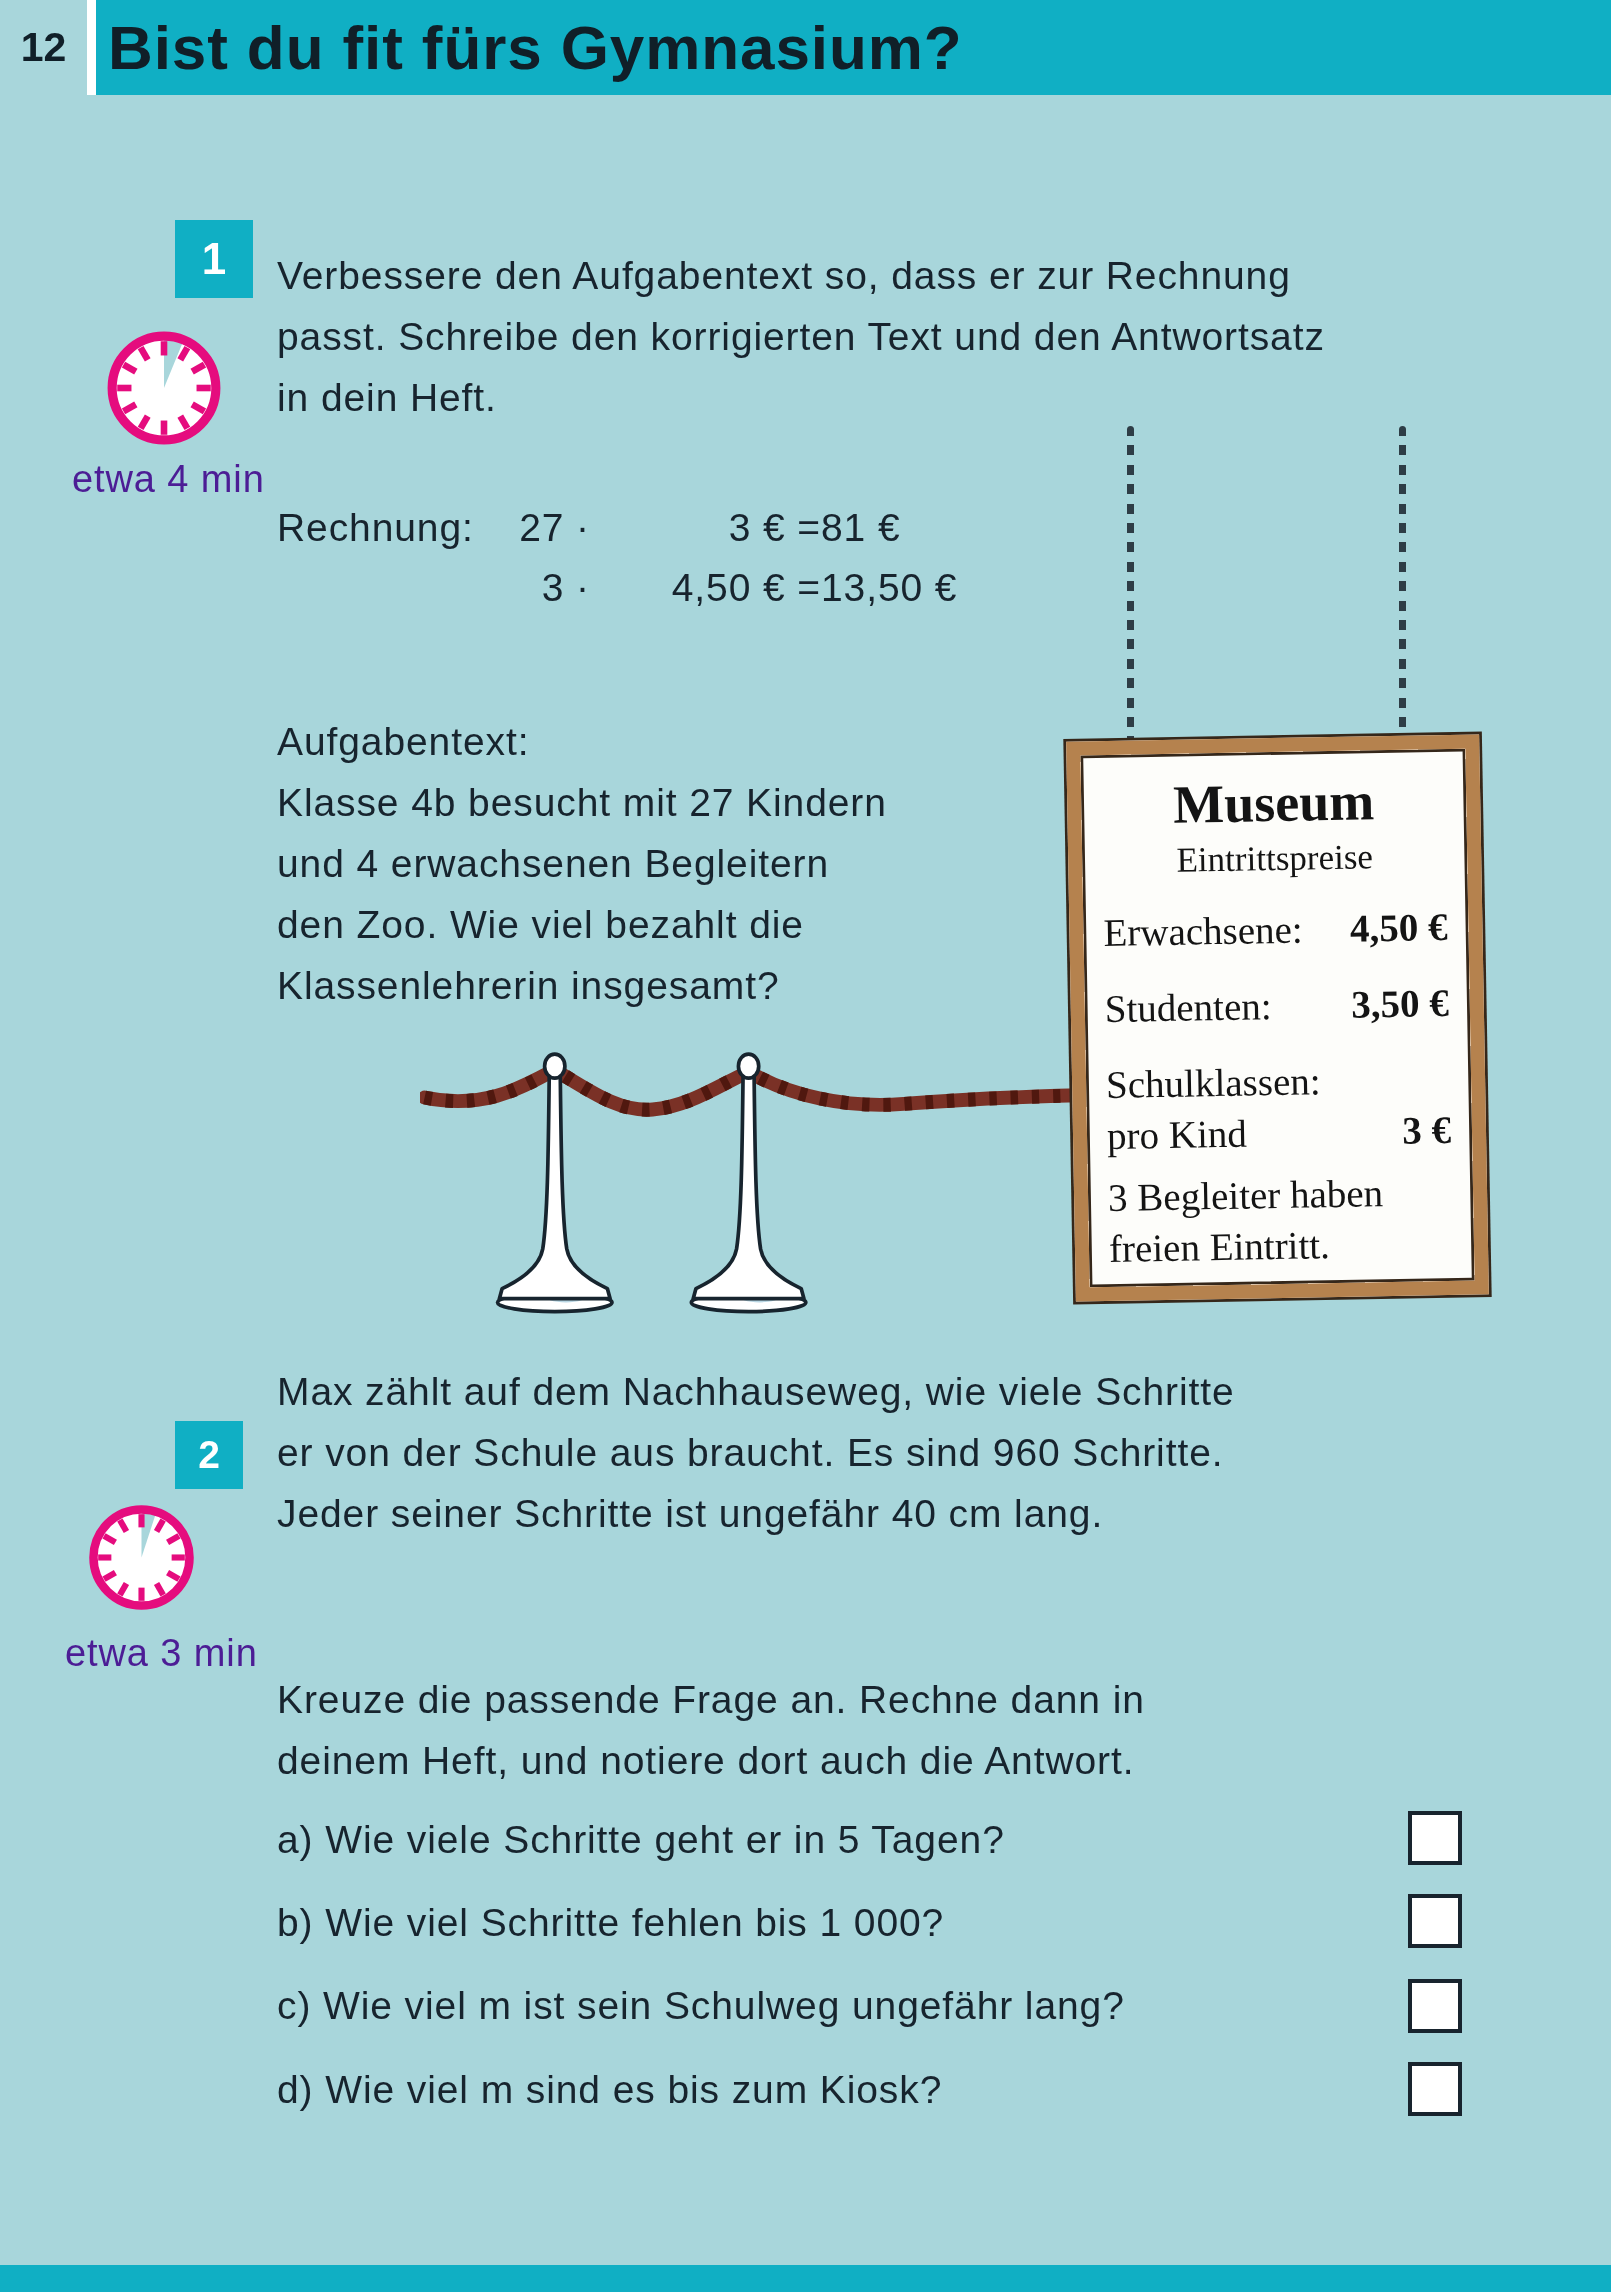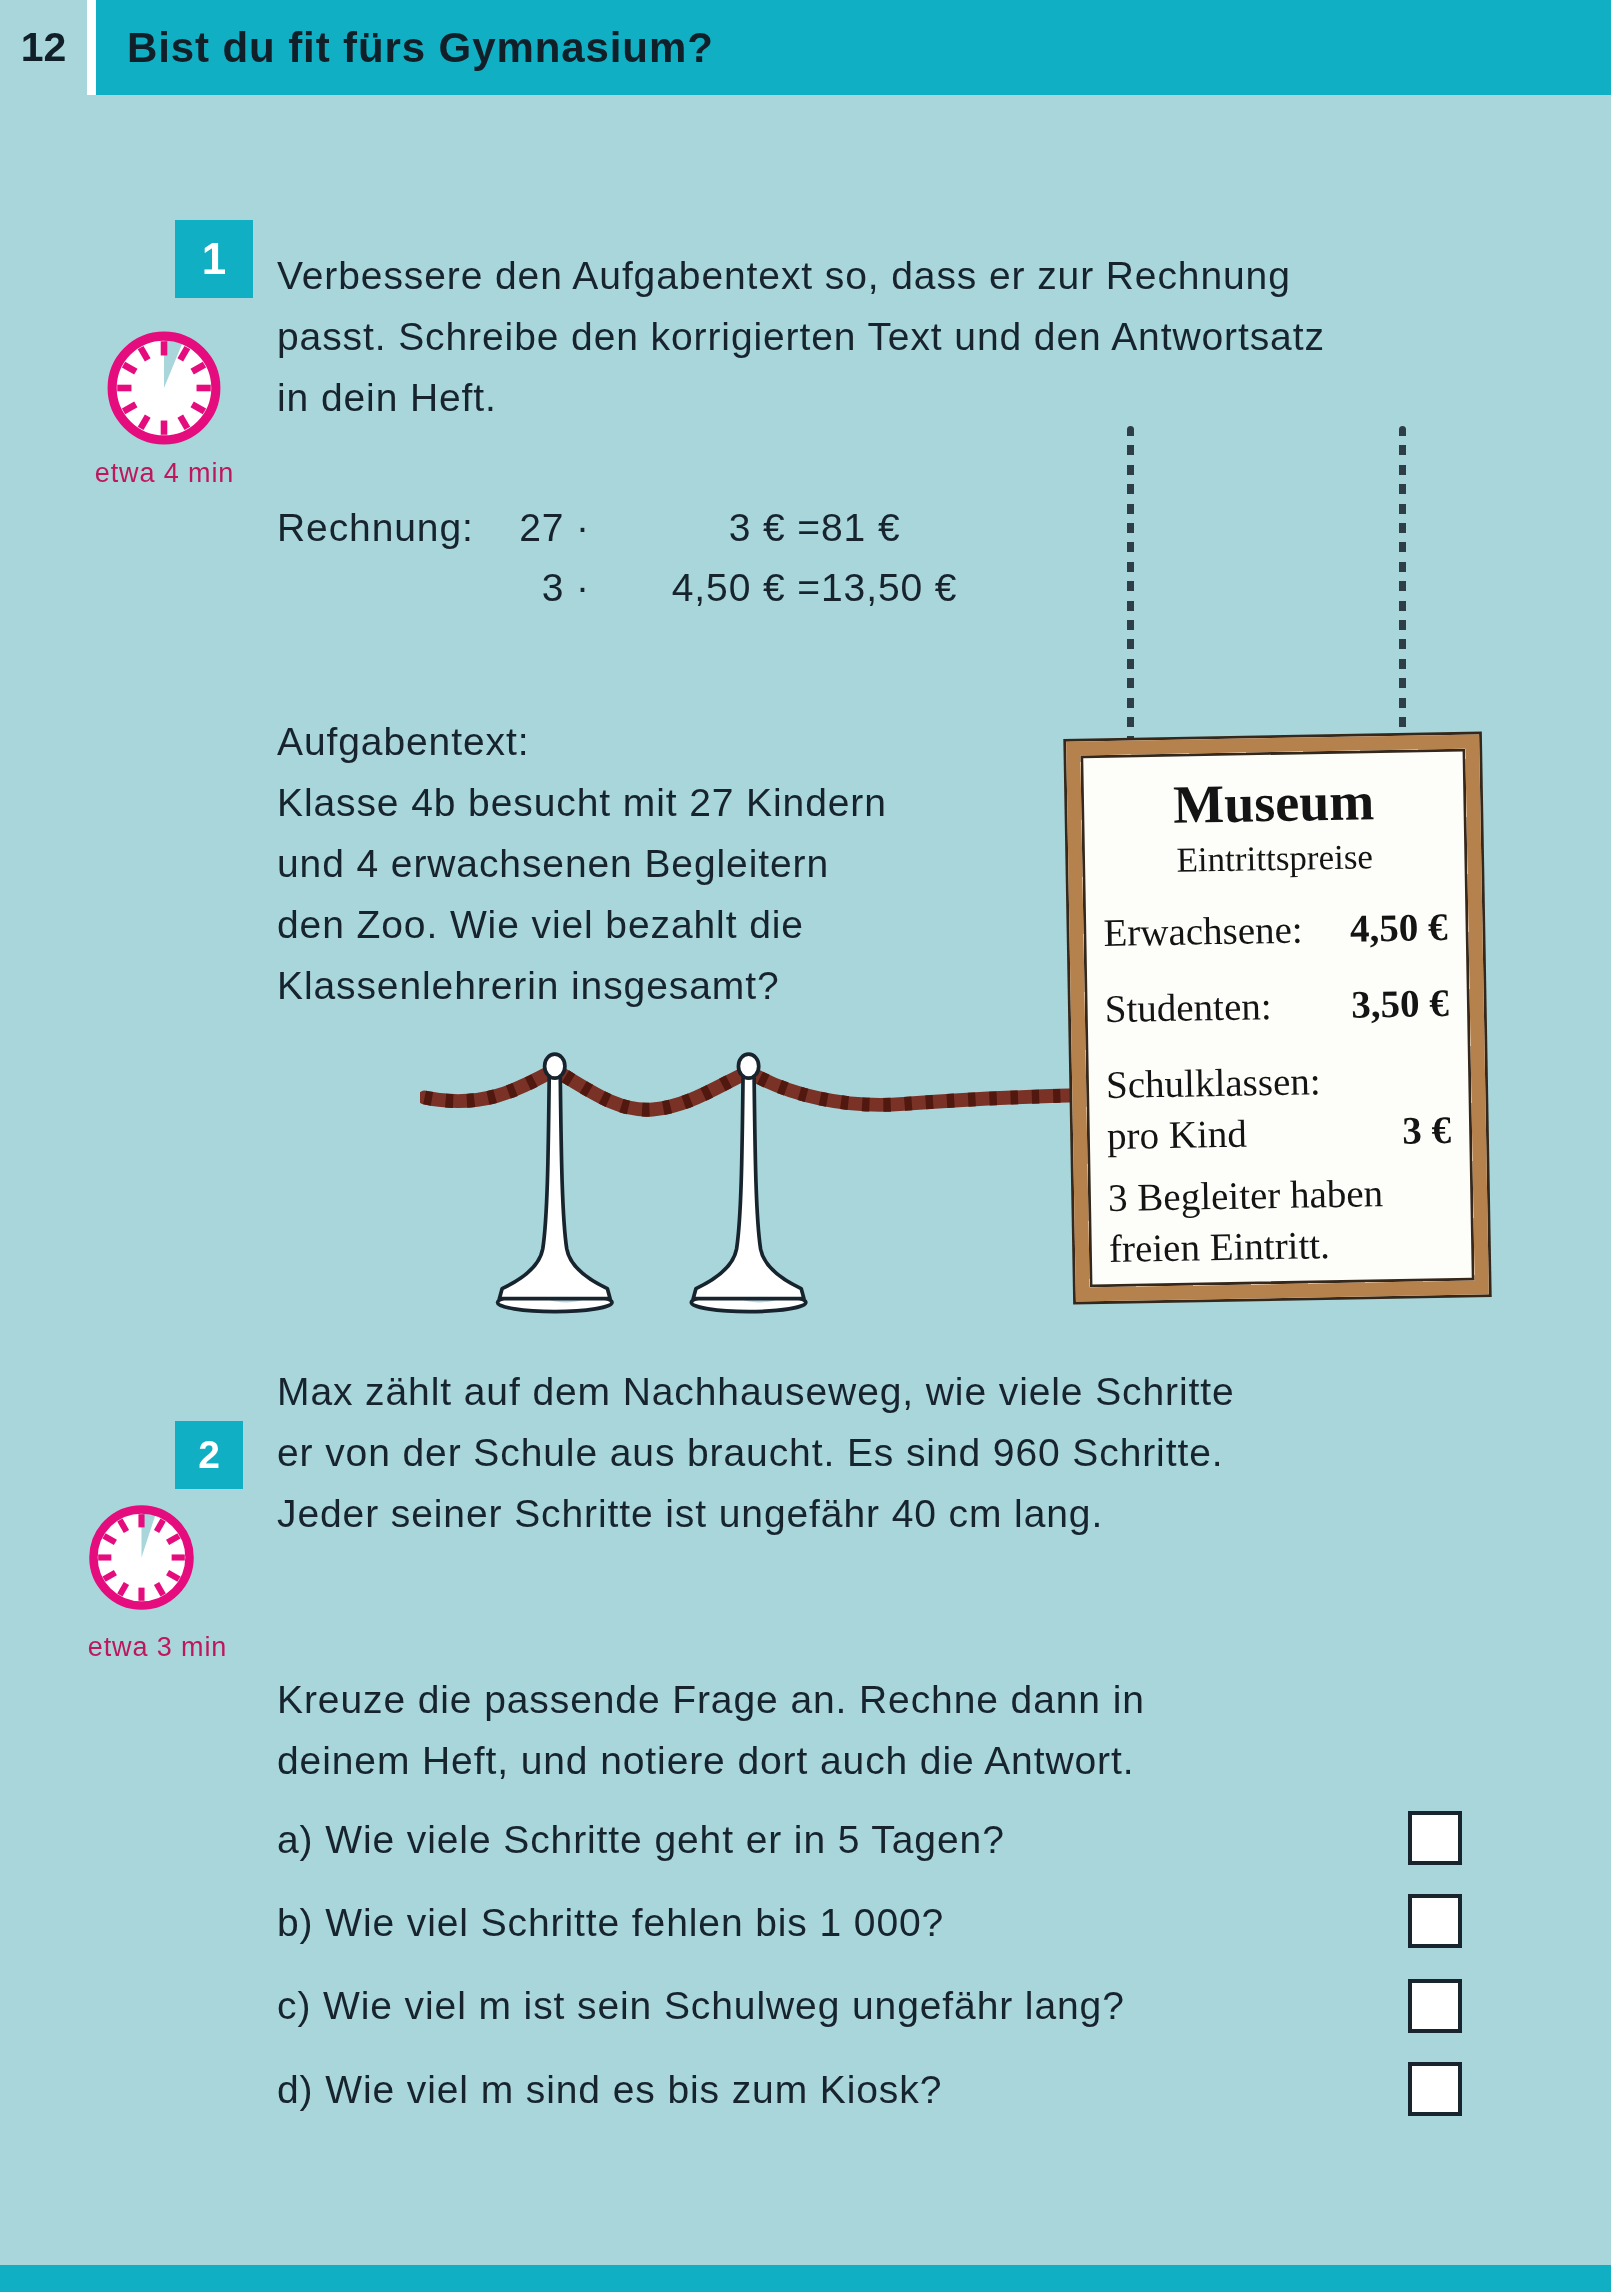--- a/index.html
+++ b/index.html
@@ -6,39 +6,39 @@
   .page{
     position:relative;
     width:1611px;height:2293px;
     background:#a8d6db;
     overflow:hidden;
     font-family:"Liberation Sans", sans-serif;
     color:#17242e;
   }
   
   .header-band{position:absolute;left:96px;top:0;width:1515px;height:95px;background:#10afc4;}
-  .header-title{position:absolute;left:31px;top:0;height:95px;line-height:95px;
-    font-size:42px;font-weight:bold;color:#101f28;letter-spacing:0.9px;white-space:nowrap;}
+  .header-title{position:absolute;left:12px;top:0;height:95px;line-height:95px;
+    font-size:62px;font-weight:bold;color:#101f28;letter-spacing:0.9px;white-space:nowrap;}
   .pagenum-block{position:absolute;left:0;top:0;width:87px;height:95px;background:#a8d6db;padding-left:35px;}
   .pagenum{position:absolute;left:0;top:0;width:87px;height:95px;line-height:95px;
     text-align:center;font-size:41px;font-weight:bold;color:#101f28;}
   .header-divider{position:absolute;left:87px;top:0;width:9.2px;height:95px;background:#ffffff;}
   .footer-band{position:absolute;left:0;bottom:0;width:1611px;height:28px;background:#10afc4;}
 
   
   .badge{position:absolute;background:#10afc4;color:#ffffff;font-weight:bold;
     display:flex;align-items:center;justify-content:center;}
   .badge-1{left:175px;top:220px;width:78px;height:78px;font-size:44px;}
   .badge-2{left:175px;top:1421px;width:68px;height:68px;font-size:39px;}
 
   
   .clock{position:absolute;}
   .clock-1{left:103px;top:327px;}
   .clock-2{left:85px;top:1501px;}
-  .time-label{position:absolute;font-size:27px;letter-spacing:0.9px;color:#be185d;
+  .time-label{position:absolute;font-size:38px;letter-spacing:0.9px;color:#4c1d95;
     text-align:center;white-space:nowrap;}
   .time-label-1{left:72px;top:458px;width:185px;}
   .time-label-2{left:65px;top:1632px;width:185px;}
 
   
   .para{position:absolute;white-space:nowrap;}
   .para-line{font-size:39px;line-height:61px;letter-spacing:0.9px;}
   .ex1-intro{left:277px;top:245px;}
   .task-block{left:277px;top:711px;}
   .ex2-intro{left:277px;top:1361px;}

